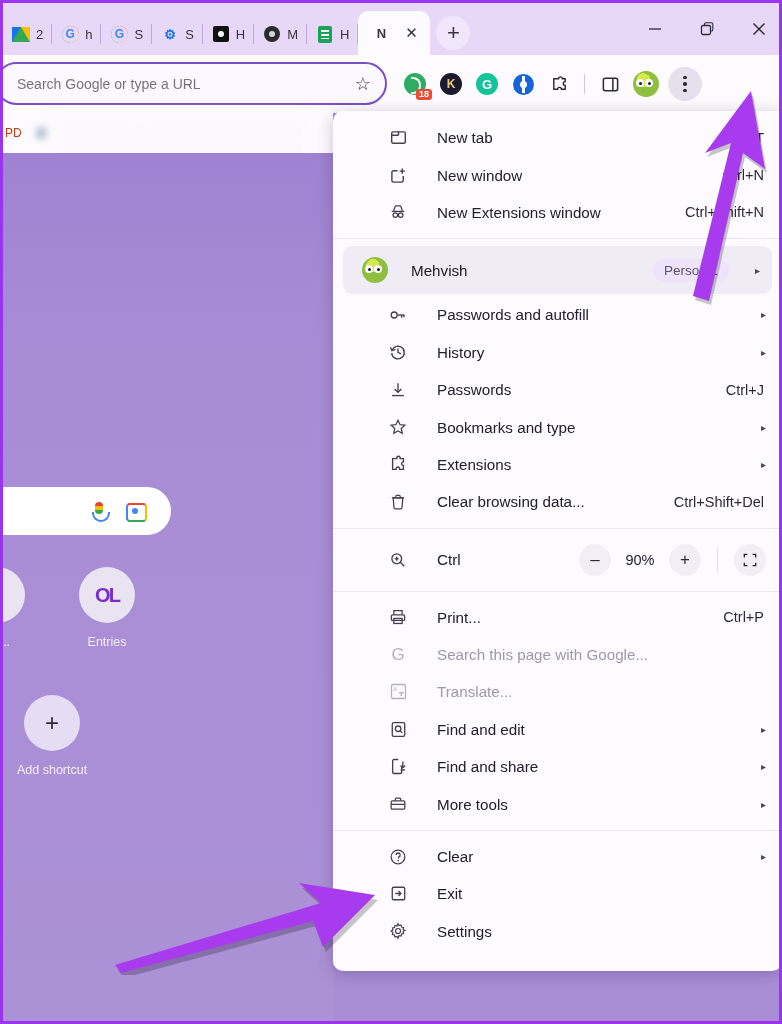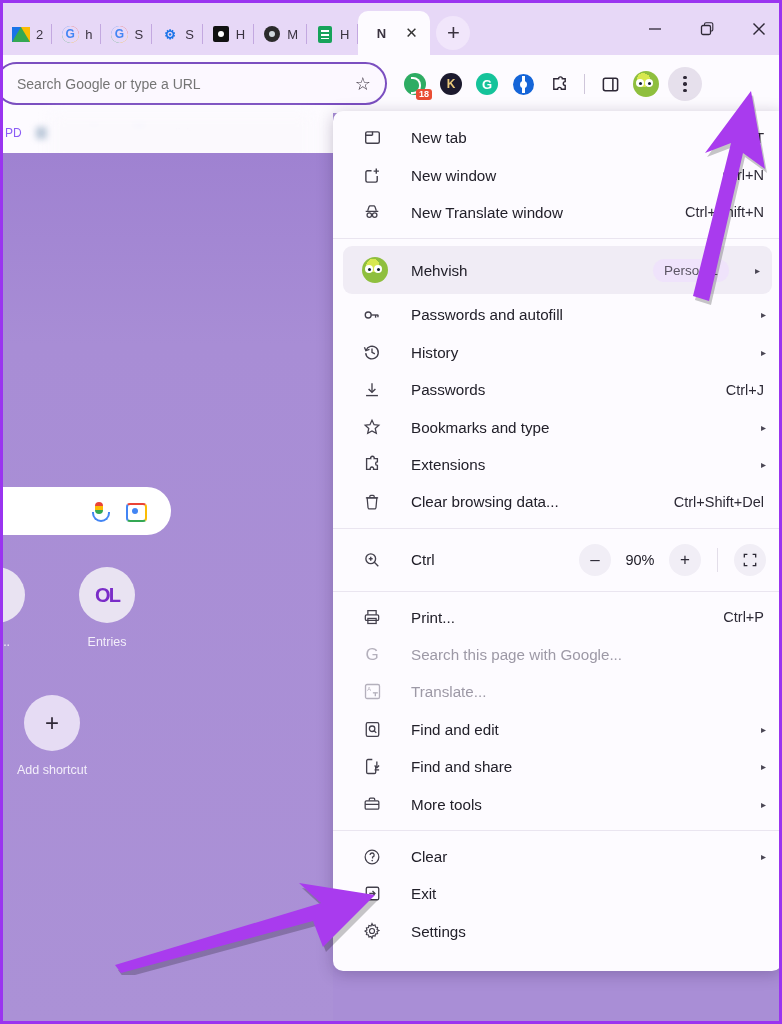--- a/index.html
+++ b/index.html
@@ -165,21 +165,21 @@
     width: 330px; height: 40px;
     background: #fdfbff;
     display: flex; align-items: center; gap: 14px;
     padding-left: 2px;
     font-size: 12px; color: #3a3340;
     overflow: hidden;
   }
   .bm-blur { filter: blur(3.2px); display:flex; align-items:center; gap:6px; }
   .bm-chip { width: 12px; height: 12px; border-radius: 2px; background: #b8c6d8; }
   .bm-chip.blue { background: #5b8fd0; }
-  .bm-txt { color:#8b5cf6; }
+  .bm-txt { color:#c2410c; }
 
   .bm-white-blur {
     position: absolute; left: 48px; top: 112px;
     width: 260px; height: 48px; background: #fbf9fd;
     filter: blur(7px);
   }
 
   
   .ntp {
     position: absolute; left: 0; top: 150px;
@@ -223,21 +223,21 @@
     width: 449px; height: 860px;
     background: #fdfbff;
     border-radius: 10px 0 10px 10px;
     box-shadow: 0 3px 16px rgba(40,20,60,.26);
     padding: 8px 0;
     overflow: hidden;
   }
   .mi {
     display: flex; align-items: center;
     height: 37.4px; padding: 0 16px 0 28px;
-    font-size: 15.2px; color: #22202a;
+    font-size: 15.2px; color: #22202a; margin-left: 26px;
   }
   .mi .mi-icon {
     width: 22px; flex: 0 0 22px; display: flex; align-items: center; justify-content: center;
     font-size: 15px; color: #43404c; margin-right: 28px;
   }
   .mi .mi-label { flex: 1; white-space: nowrap; }
   .mi .mi-accel { font-size: 14.5px; color: #2d2a36; margin-left: auto; padding-right: 2px; }
   .mi .mi-arrow { margin-left: auto; font-size: 10px; color: #4a4654; padding-left: 10px; }
   .mi.disabled { color: #9d99a6; }
   .mi.disabled .mi-icon { color: #b4b0bc; }
@@ -492,21 +492,21 @@
     <div class="mi">
       <span class="mi-icon">
         <svg width="18" height="18" viewBox="0 0 20 20" fill="none" stroke="#43404c" stroke-width="1.4">
           <path d="M5.2 8.6 6.6 4.4A1.6 1.6 0 0 1 8.1 3.3h3.8a1.6 1.6 0 0 1 1.5 1.1l1.4 4.2"></path>
           <line x1="3" y1="9.3" x2="17" y2="9.3"></line>
           <circle cx="7" cy="13.4" r="2.5"></circle>
             <circle cx="13" cy="13.4" r="2.5"></circle>
           <line x1="9.5" y1="13" x2="10.5" y2="13"></line>
         </svg>
       </span>
-      <span class="mi-label">New Translate window</span>
+      <span class="mi-label">New Extensions window</span>
       <span class="mi-accel">Ctrl+Shift+N</span>
     </div>
 
     <div class="msep"></div>
 
     <div class="mi profile">
       <span class="mi-icon">
           <span class="p-avatar"></span>
         </span>
       <span class="mi-label">Mehvish</span>

